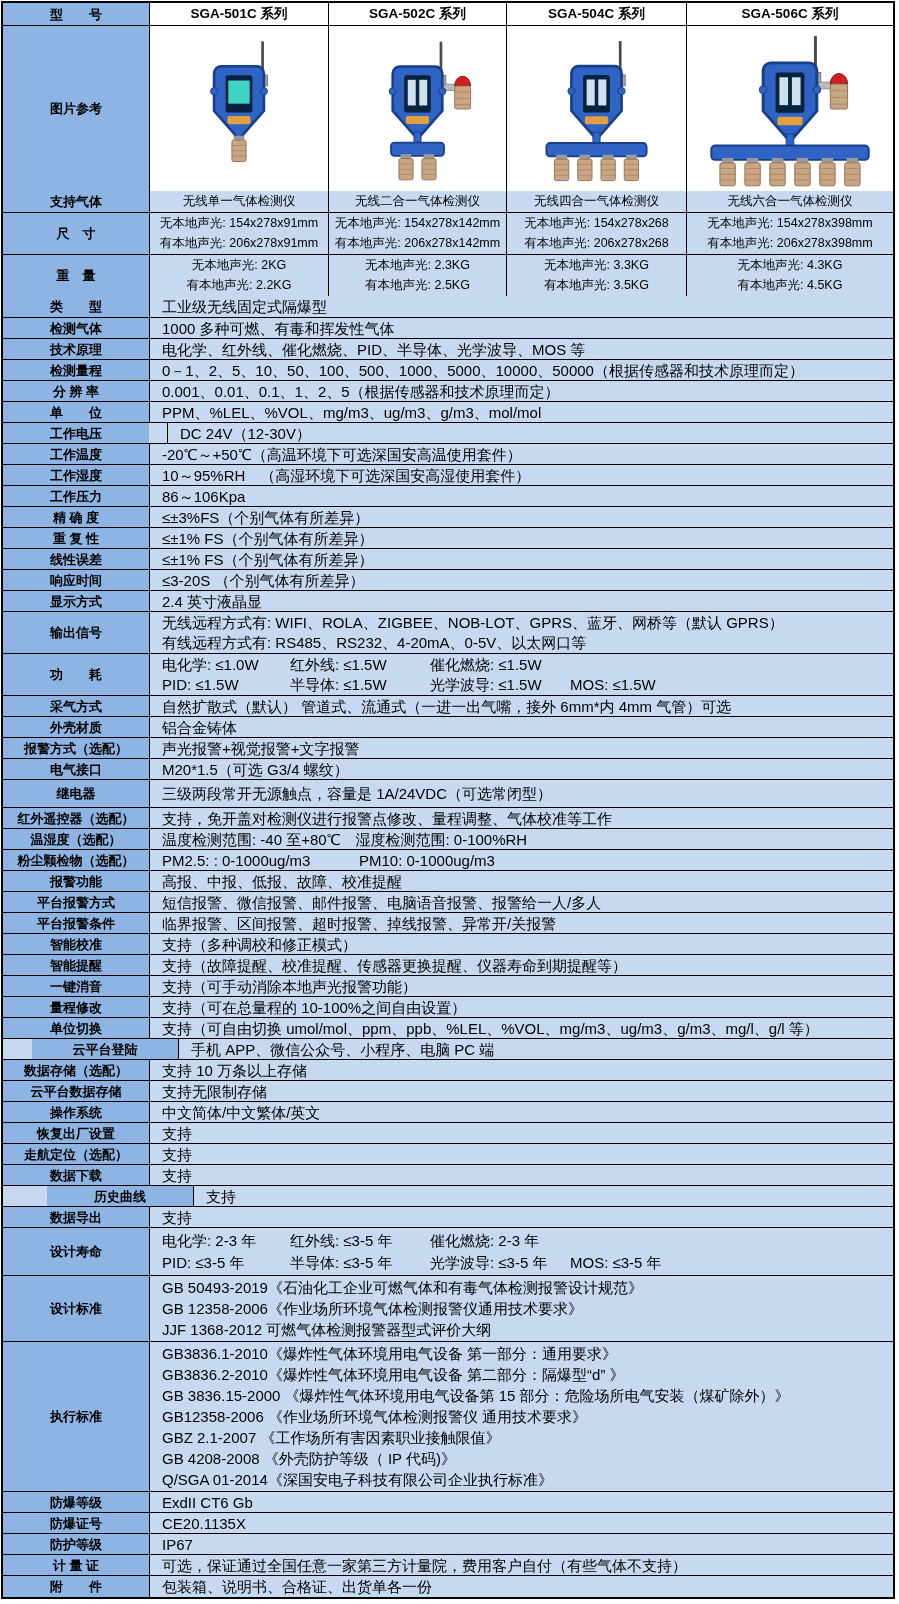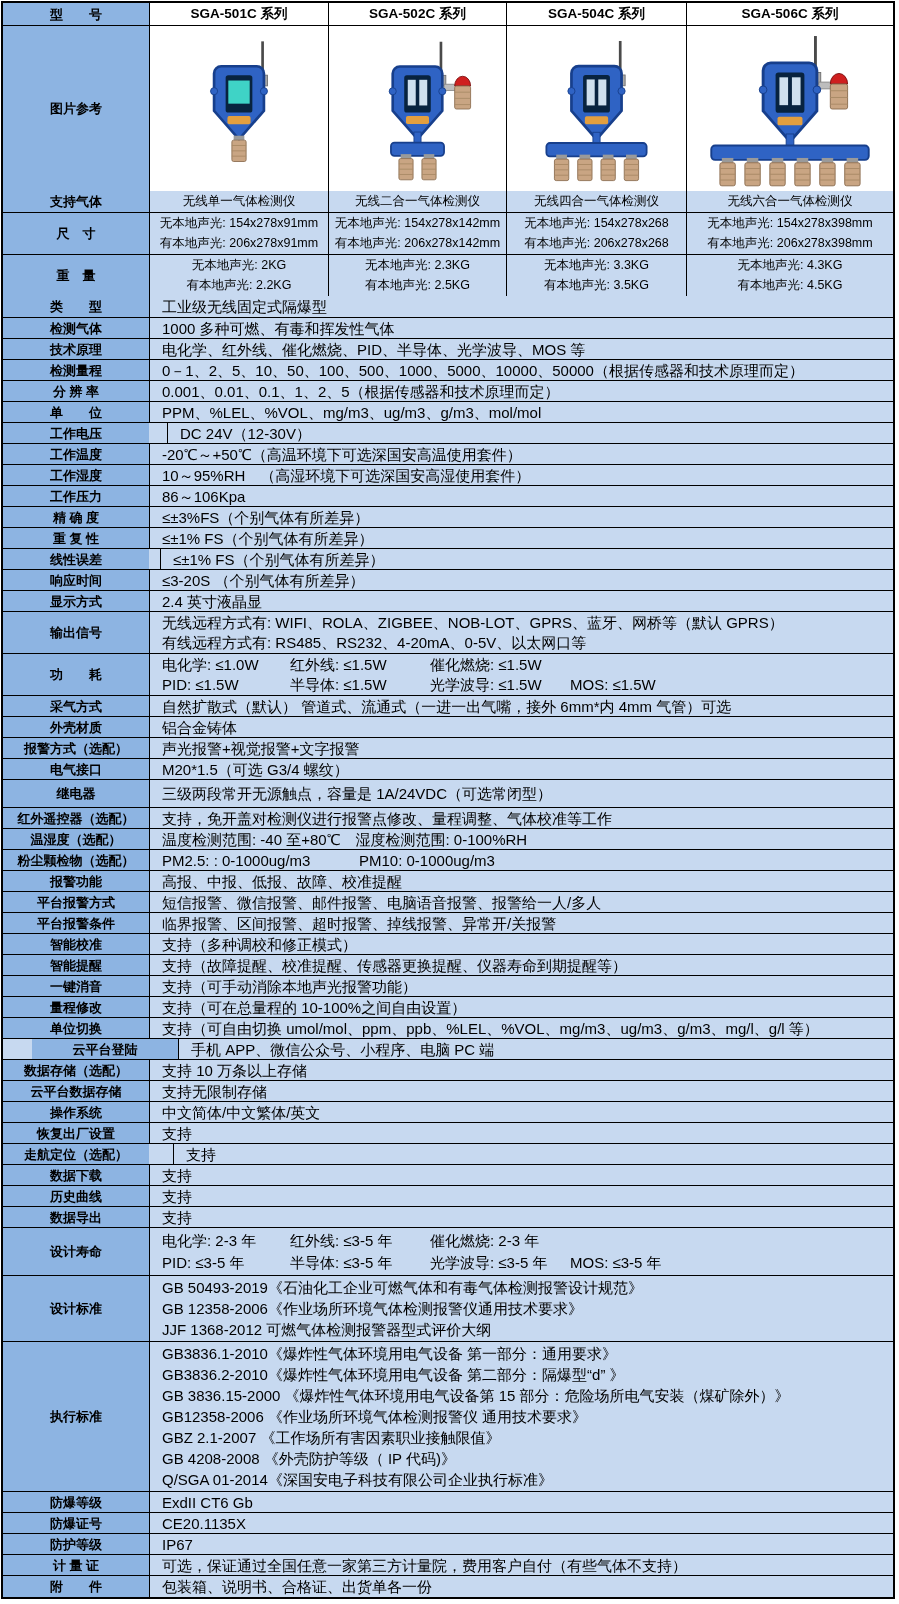--- a/index.html
+++ b/index.html
@@ -297,21 +297,21 @@
         <div class="cell sval">
           <div class="tline">≤±3%FS（个别气体有所差异）</div>
         </div>
       </div>
       <div class="row" style="height: 21px;">
         <div class="cell lbl">重 复 性</div>
         <div class="cell sval">
           <div class="tline">≤±1% FS（个别气体有所差异）</div>
         </div>
       </div>
-      <div class="row" style="height: 21px; gap: 11px;">
+      <div class="row" style="height: 21px;">
         <div class="cell lbl">线性误差</div>
         <div class="cell sval">
           <div class="tline">≤±1% FS（个别气体有所差异）</div>
         </div>
       </div>
       <div class="row" style="height: 21px;">
         <div class="cell lbl">响应时间</div>
         <div class="cell sval">
           <div class="tline">≤3-20S （个别气体有所差异）</div>
         </div>
@@ -455,33 +455,33 @@
         <div class="cell sval">
           <div class="tline">中文简体/中文繁体/英文</div>
         </div>
       </div>
       <div class="row" style="height: 21px;">
         <div class="cell lbl">恢复出厂设置</div>
         <div class="cell sval">
           <div class="tline">支持</div>
         </div>
       </div>
-      <div class="row" style="height: 21px; gap: 24px;">
+      <div class="row" style="height: 21px;">
         <div class="cell lbl">走航定位（选配）</div>
         <div class="cell sval">
           <div class="tline">支持</div>
         </div>
       </div>
       <div class="row" style="height: 21px;">
         <div class="cell lbl">数据下载</div>
         <div class="cell sval">
           <div class="tline">支持</div>
         </div>
       </div>
-      <div class="row" style="height: 21px;">
+      <div class="row" style="height: 21px; padding-left: 44px;">
         <div class="cell lbl">历史曲线</div>
         <div class="cell sval">
           <div class="tline">支持</div>
         </div>
       </div>
       <div class="row" style="height: 21px;">
         <div class="cell lbl">数据导出</div>
         <div class="cell sval">
           <div class="tline">支持</div>
         </div>

